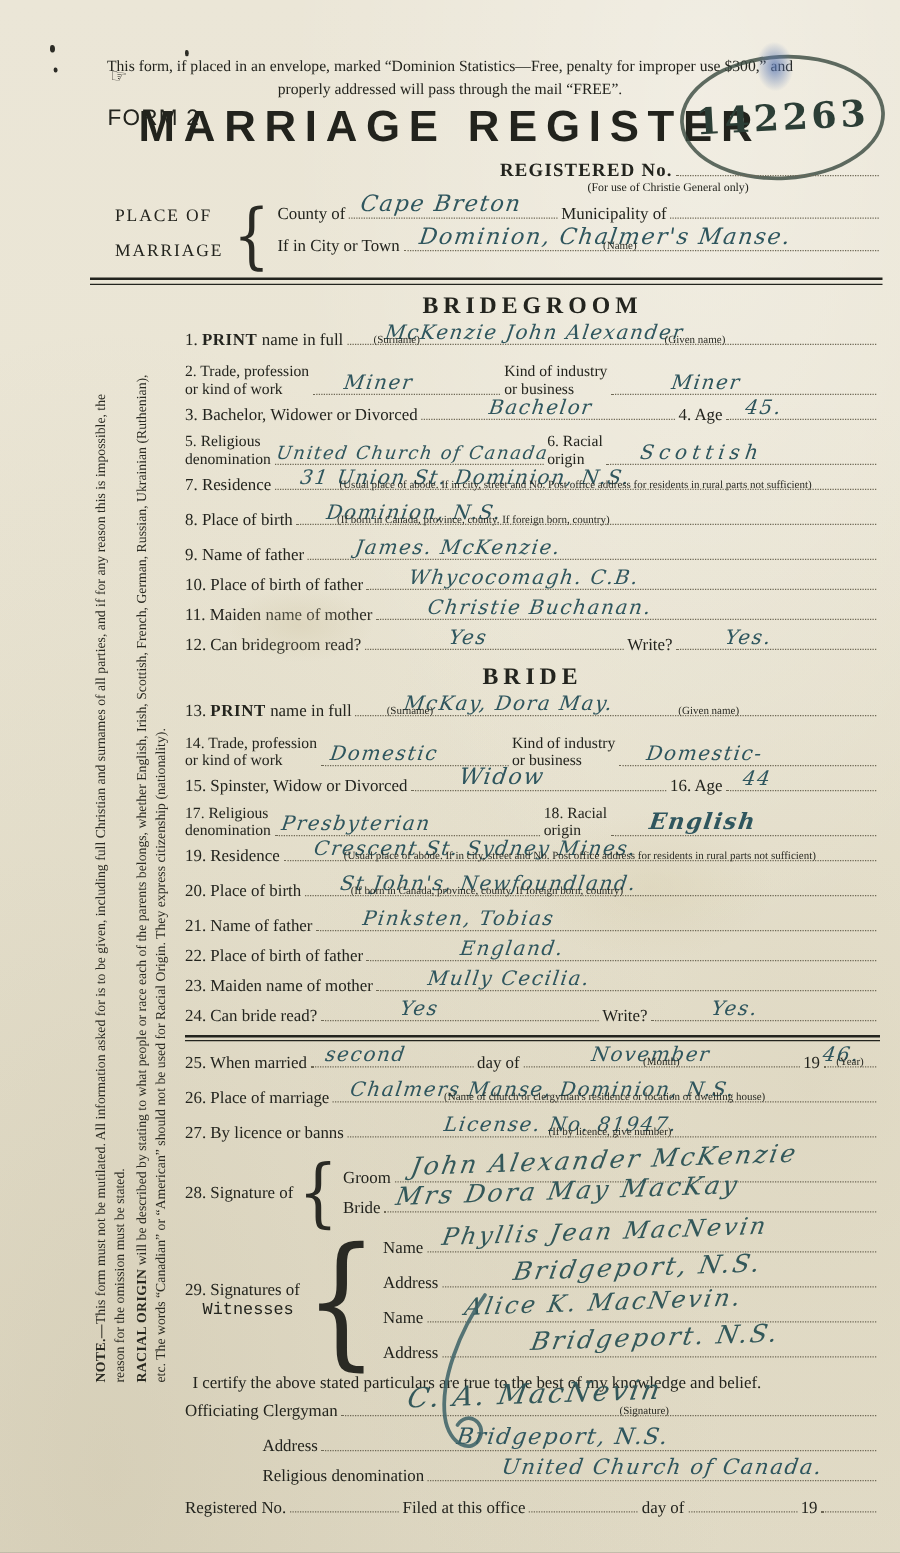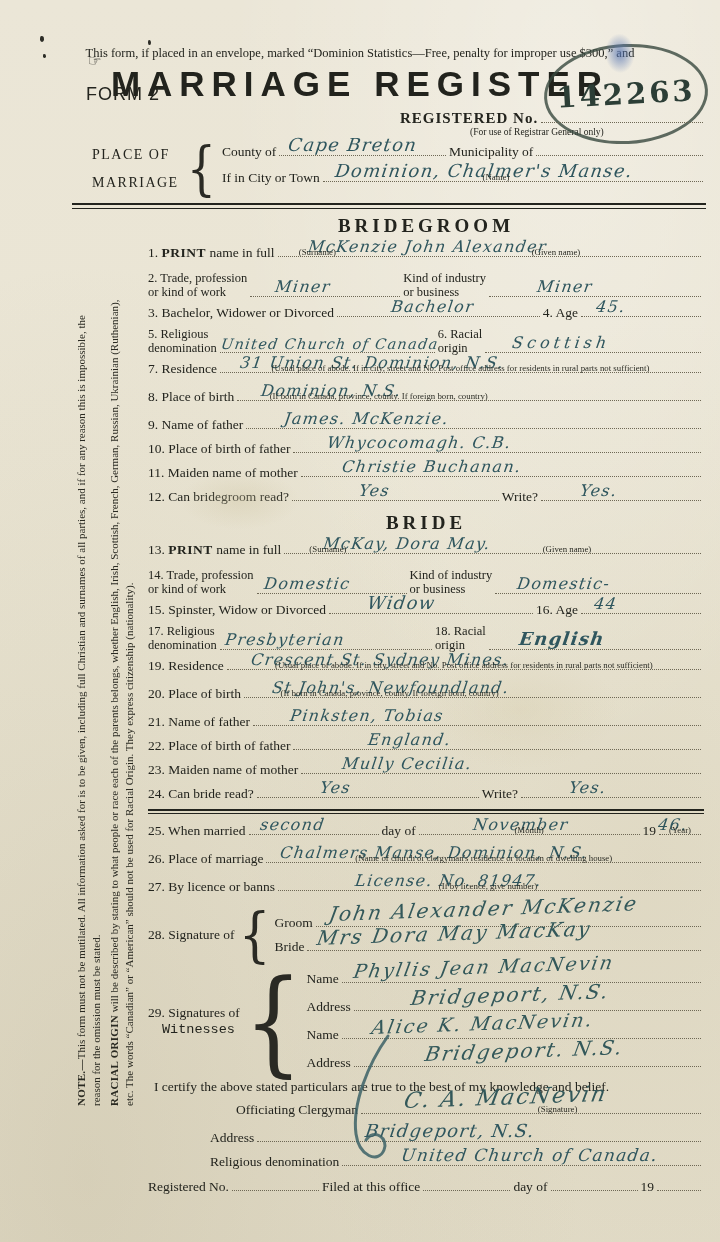--- a/index.html
+++ b/index.html
@@ -47,21 +47,21 @@
   .rule-mid{border-top:2.6px solid #23241e;border-bottom:1.1px solid #23241e;height:2px;margin:2px 0 8px 0;}
   .body{margin:4px 16px 0 148px;}
   .sec-heading{text-align:center;font-size:19px;font-weight:bold;letter-spacing:4px;margin:2px 0 7px;}
   .sig-block{display:flex;align-items:center;margin-bottom:4px;}
   .b28{font-size:50px;transform:scaleY(1.2);margin:0 4px;}
   .b29{font-size:92px;transform:scaleY(1.25);margin:0 4px;font-weight:200;}
   .sig-col{flex:1;}
   .wit-labels{font-size:13.5px;text-align:left;line-height:1.25;white-space:nowrap;}
   .wit-labels .l2{padding-left:14px;font-family:Liberation Mono, monospace;}
   .certify{font-size:13.5px;margin:2px 0 6px 6px;}
-  .indent1{margin-left:88px;}
+  .indent1{}
   .indent2{margin-left:62px;}
   .side-notes{position:absolute;left:74px;top:1106px;width:812px;height:66px;transform:rotate(-90deg);transform-origin:0 0;font-size:11px;line-height:15px;color:#2a2a22;}
   .side-notes p{margin:0 0 3px 0;}
   .side-notes b{letter-spacing:.3px;}
   .flourish{position:absolute;left:342px;top:1032px;}
   .stain{position:absolute;border-radius:50%;}
 </style>
 </head>
 <body>
 
@@ -70,36 +70,37 @@
   <div class="speck" style="left:40px;top:36px;width:4px;height:6px;"></div>
   <div class="speck" style="left:43px;top:54px;width:3px;height:4px;"></div>
   <div class="speck" style="left:148px;top:40px;width:3px;height:5px;"></div>
   <div class="stain" style="left:180px;top:470px;width:120px;height:60px;background:radial-gradient(ellipse,rgba(205,195,160,.35),transparent 70%);"></div>
   <div class="stain" style="left:420px;top:650px;width:200px;height:120px;background:radial-gradient(ellipse,rgba(210,200,165,.30),transparent 70%);"></div>
 
   <div class="manicule">☞</div>
 
   <div class="notice">
     <div>This form, if placed in an envelope, marked “Dominion Statistics—Free, penalty for improper use $300,” and</div>
+    <div>properly addressed will pass through the mail “FREE”.</div>
   </div>
 
   <div class="form-no">FORM 2</div>
 
   <div class="stamp">
     <div class="blot"></div>
     <span class="num">142263</span>
   </div>
 
   <div class="title">MARRIAGE REGISTER</div>
 
   <div class="regno">
     <span class="rlabel">REGISTERED No.</span>
     <span class="fill"></span>
   </div>
-  <div class="regno-cap">(For use of Registrar General only)</div>
+  <div class="regno-cap">(For use of Christie General only)</div>
 
   <div class="place-block">
     <div class="place-labels">
       <div>PLACE OF</div>
       <div>MARRIAGE</div>
     </div>
     <span class="brace place-brace">{</span>
     <div class="place-fields">
       <div class="row" style="margin-bottom:9px;">
         <span class="lbl">County of</span>

